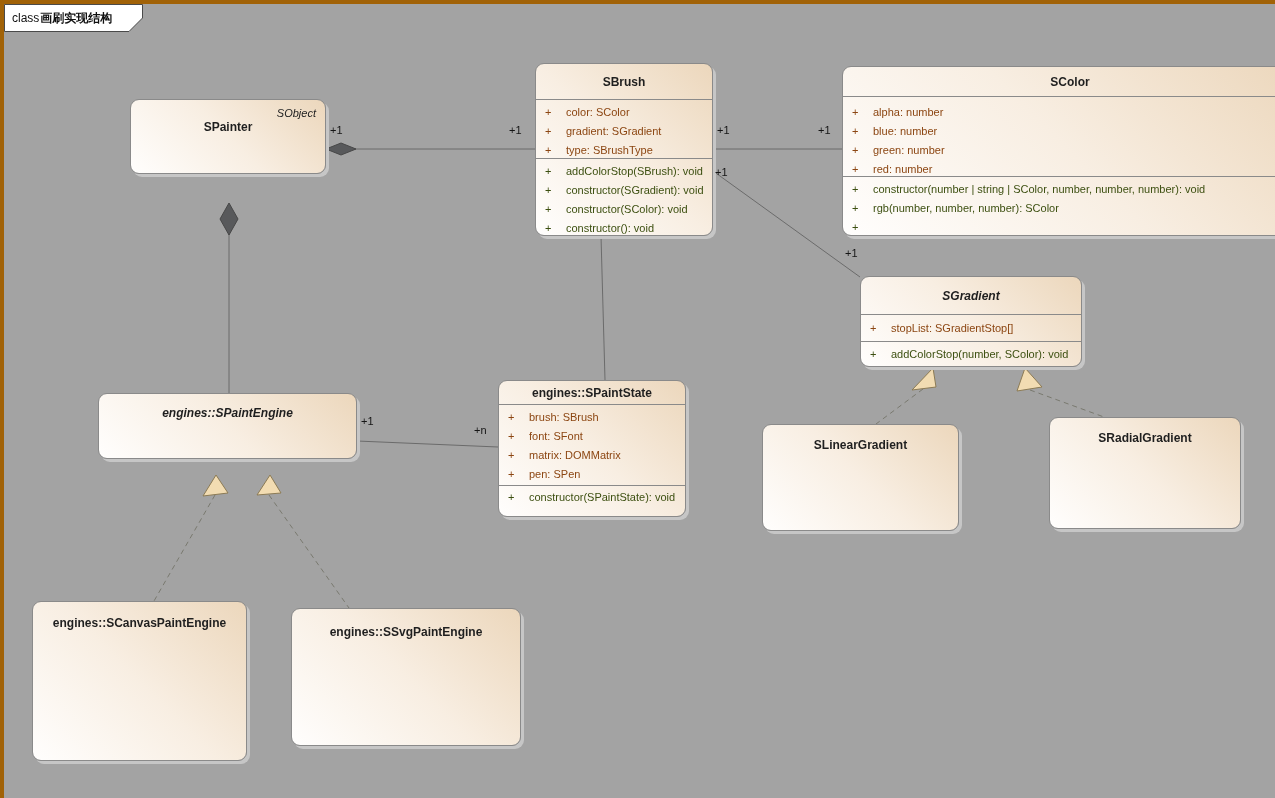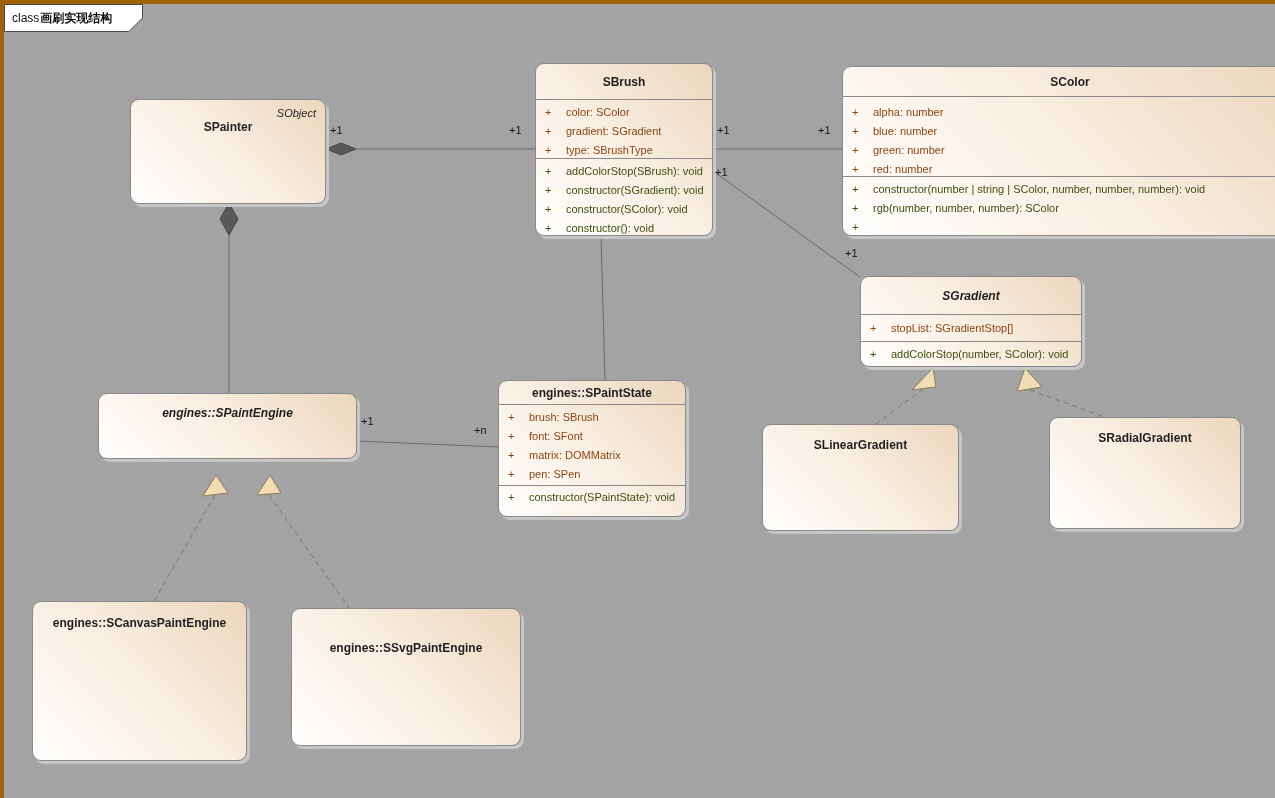--- a/index.html
+++ b/index.html
@@ -46,21 +46,21 @@
     font-style:italic;font-size:11px;color:#222;
   }
   .cls.empty .title{justify-content:center;align-items:flex-start;}
   .rows{box-sizing:border-box;padding-top:3px;overflow:hidden;}
   .mrow{display:flex;height:19px;line-height:19px;font-size:11px;white-space:nowrap;}
   .vis{flex:none;width:21px;padding-left:9px;}
   .attrs .mrow{color:#8c4612;}
   .ops .mrow{color:#3c4f10;}
 
   
-  #c-spainter{left:126px;top:95px;width:196px;height:105px;}
+  #c-spainter{left:126px;top:95px;width:196px;height:75px;}
   #c-spainter .title{height:100%;padding-top:20px;align-items:flex-start;}
   #c-sbrush{left:531px;top:59px;width:178px;height:173px;}
   #c-sbrush .title{height:36px;}
   #c-sbrush .attrs{height:59px;}
   #c-sbrush .ops{height:76px;}
   #c-scolor{left:838px;top:62px;width:456px;height:170px;}
   #c-scolor .title{height:30px;}
   #c-scolor .attrs{height:80px;padding-top:6px;}
   #c-scolor .ops{height:58px;}
   #c-sgradient{left:856px;top:272px;width:222px;height:91px;}
@@ -73,21 +73,21 @@
   #c-spaintstate .ops{height:23px;padding-top:2px;}
   #c-spaintengine{left:94px;top:389px;width:259px;height:66px;}
   #c-spaintengine .title{padding-top:12px;}
   #c-slineargradient{left:758px;top:420px;width:197px;height:107px;}
   #c-slineargradient .title{padding-top:13px;}
   #c-sradialgradient{left:1045px;top:413px;width:192px;height:112px;}
   #c-sradialgradient .title{padding-top:13px;text-align:right;}
   #c-scanvaspaintengine{left:28px;top:597px;width:215px;height:160px;}
   #c-scanvaspaintengine .title{padding-top:14px;}
   #c-ssvgpaintengine{left:287px;top:604px;width:230px;height:138px;}
-  #c-ssvgpaintengine .title{padding-top:32px;}
+  #c-ssvgpaintengine .title{padding-top:16px;}
 
   
   .mult{
     position:absolute;z-index:3;
     font-size:11px;color:#151515;white-space:nowrap;
   }
   #m0{left:326px;top:120px;}
   #m1{left:505px;top:120px;}
   #m2{left:713px;top:120px;}
   #m3{left:814px;top:120px;}

